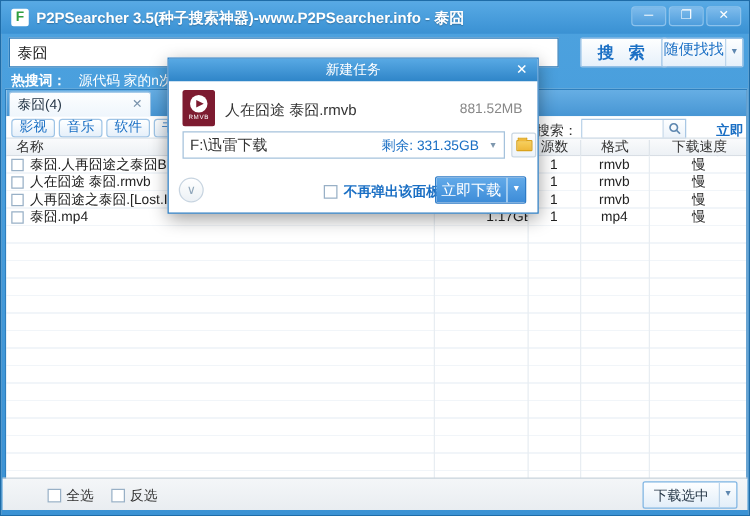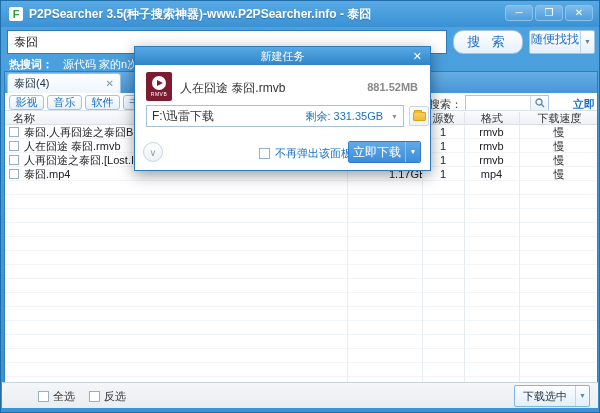--- a/index.html
+++ b/index.html
@@ -18,21 +18,21 @@
   .win-controls { position:absolute; right:6px; top:4px; display:flex; }
   .win-btn { width:28px; height:16px; margin-left:2px; border:1px solid #8CC2EC; border-radius:3px;
     background:linear-gradient(#7FBCEC,#4E9DDC); color:#fff; font-size:10px; line-height:14px; text-align:center; cursor:default; }
 
   
   .search-row { position:absolute; left:0; top:26px; width:100%; height:30px; }
   .main-search-input { position:absolute; left:6px; top:3px; width:440px; height:24px;
     border:1px solid #2B7AB9; background:#fff; font-size:12px; padding:0 6px; color:#222; }
   .btn { border:1px solid #9EC4E6; border-radius:2px; background:linear-gradient(#FEFFFF,#E6F0FA);
     color:#1A6FC4; text-align:center; cursor:default; }
-  .search-btn { position:absolute; left:452px; top:3px; width:70px; height:24px; font-size:13px; font-weight:normal; line-height:22px; letter-spacing:4px;border-radius:10px; }
+  .search-btn { position:absolute; left:463px; top:3px; width:70px; height:24px; font-size:13px; font-weight:bold; line-height:22px; letter-spacing:4px; }
   .random-btn { position:absolute; left:528px; top:3px; width:66px; height:24px; font-size:12px; display:flex; }
   .random-label { flex:1; text-align:center; }
   .random-arrow { width:14px; border-left:1px solid #BDD5EC; color:#5E87B0; font-size:7px; line-height:22px; }
 
   
   .hot-row { position:absolute; left:0; top:56px; width:100%; height:14px;
     display:flex; color:#fff; font-size:11px; padding-left:8px;align-items:center; }
   .hot-label { font-weight:bold; margin-right:10px; }
   .hot-terms { cursor:default; }
 
@@ -101,40 +101,40 @@
     background:linear-gradient(#58A9E4,#2F85C8); color:#fff; text-align:center; line-height:18px; font-size:11px; }
   .dialog-close { position:absolute; right:8px; top:0; color:#fff; font-weight:bold; font-size:11px; line-height:18px; cursor:default; }
 
   .file-icon { position:absolute; left:11px; top:25px; width:26px; height:29px; background:#7D1B30; border-radius:2px;
     display:flex; flex-direction:column; align-items:center; justify-content:center; }
   .play-circle { width:14px; height:14px; background:#fff; border-radius:50%; position:relative; }
   .play-circle::after { content:""; position:absolute; left:5px; top:3.5px; border-left:6px solid #7D1B30;
     border-top:3.5px solid transparent; border-bottom:3.5px solid transparent; }
   .file-icon-label { color:#fff; font-size:5px; margin-top:1px; letter-spacing:.5px; }
   .file-name { position:absolute; left:45px; top:33px; font-size:12px; color:#333; }
-  .file-size { position:absolute; right:12px; top:34px; font-size:11px; color:#888;font-weight:bold; }
+  .file-size { position:absolute; right:12px; top:34px; font-size:11px; color:#888; }
 
   .path-input { position:absolute; left:11px; top:58px; width:258px; height:22px;
     border:1px solid #A5C2DC; background:#fff; display:flex; align-items:center; padding:0 5px; }
   .path-value { flex:1; font-size:12px; color:#333; }
   .free-space { color:#1A6FC4; font-size:11px; margin-right:8px; }
   .path-arrow { color:#7E97AE; font-size:7px; }
   .folder-btn { position:absolute; left:274px; top:59px; width:20px; height:20px;
     border:1px solid #C9D6E2; border-radius:2px; background:linear-gradient(#FDFEFF,#EDF3F9);
     display:flex; align-items:center; justify-content:center; }
   .folder-shape { width:13px; height:9px; background:linear-gradient(#F7D05E,#EFB93B); border:1px solid #D9A21B;
     border-radius:1px; position:relative; }
   .folder-shape::before { content:""; position:absolute; left:0; top:-3px; width:6px; height:2px;
     background:#EFB93B; border:1px solid #D9A21B; border-bottom:none; border-radius:1px 1px 0 0; }
 
   .expand-btn { position:absolute; left:8px; top:95px; width:20px; height:20px; border:1px solid #C7D4E0;
     border-radius:50%; background:linear-gradient(#FFF,#ECF1F5); color:#8FA6BA; font-size:10px;
     display:flex; align-items:center; justify-content:center; }
   .dlg-check-item { position:absolute; left:124px; top:99px; display:flex; align-items:center; gap:5px; }
-  .dlg-check-label { color:#1A6FC4; font-size:11px; }
+  .dlg-check-label { color:#1A6FC4; font-size:11px;font-weight:bold; }
   .download-now { position:absolute; left:213px; top:94px; height:22px; display:flex;
     border:1px solid #2E7BC6; border-radius:2px; overflow:hidden; }
   .download-now-main { width:56px; background:linear-gradient(#62AAE9,#3D8CD8); color:#fff;
     font-size:12px; text-align:center; line-height:20px; }
   .download-now-arrow { width:15px; background:linear-gradient(#62AAE9,#3D8CD8); color:#fff;
     border-left:1px solid #8FC2EE; font-size:7px; text-align:center; line-height:20px; }
 </style>
 </head>
 <body>
 

